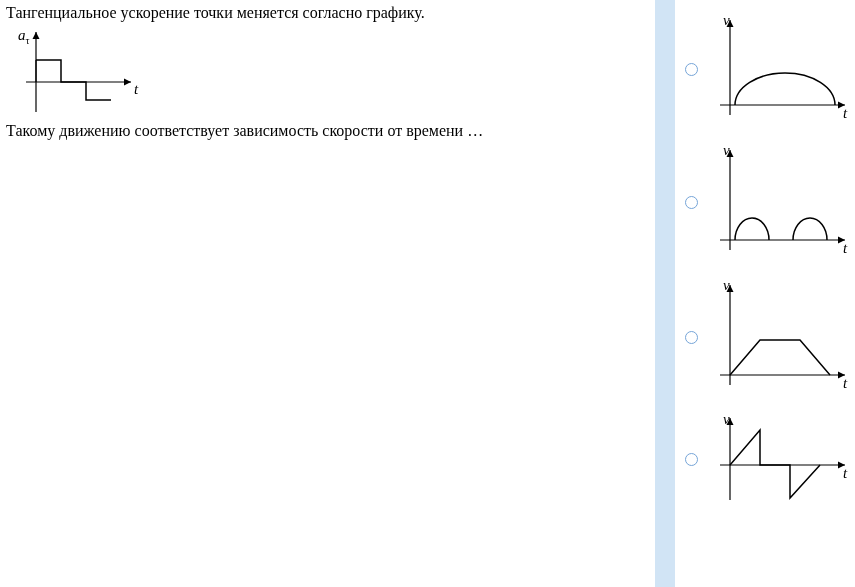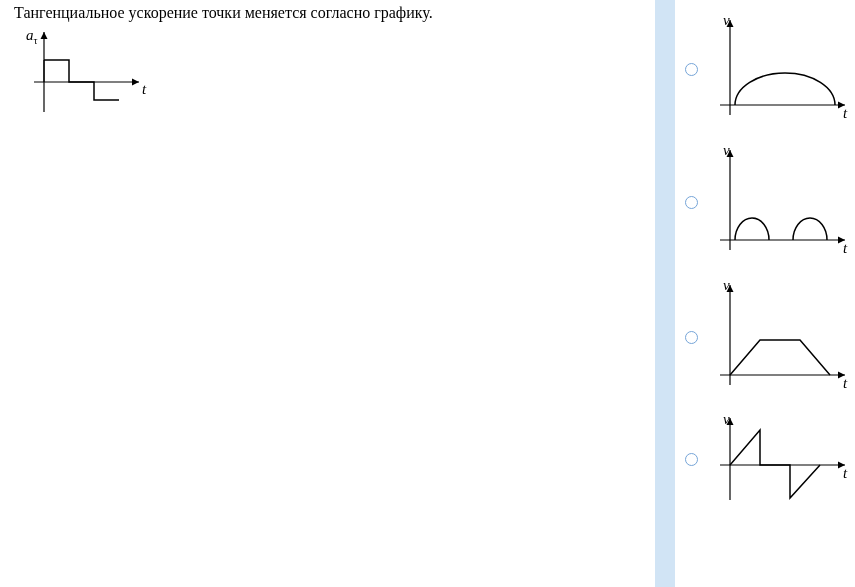--- a/index.html
+++ b/index.html
@@ -9,21 +9,21 @@
     font-family: "Times New Roman", serif;
     font-size: 16px;
     width: 855px;
     height: 587px;
     background: #fff;
     display: flex;
     color: #000;
   }
   .question-col {
     width: 708px;
-    padding: 4px 14px;
+    padding: 4px 6px;
   }
   .divider {
     width: 22px;
     background: #d1e4f5;
   }
   .answers-col {
     flex: 1;
     padding-top: 10px;
   }
   .answer-row {
@@ -79,20 +79,21 @@
 
     <path d="M30,38 L55,38 L55,60 L80,60 L80,78 L105,78" stroke="#000" stroke-width="1.5" fill="none"></path>
     <line x1="30" y1="38" x2="30" y2="60" stroke="#000" stroke-width="1.2"></line>
 
     <text x="12" y="18" class="axis-label">
       <tspan>a</tspan><tspan class="sub-label" dy="4">τ</tspan>
     </text>
     <text x="128" y="72" class="axis-label">t</text>
   </svg>
 
+  <div>Такому движению соответствует зависимость скорости от времени …</div>
 </div>
 
 <div class="divider"></div>
 
 <div class="answers-col">
 
   <div class="answer-row">
     <div class="radio-cell">
       <input type="radio" name="ans" style="">
     </div>

